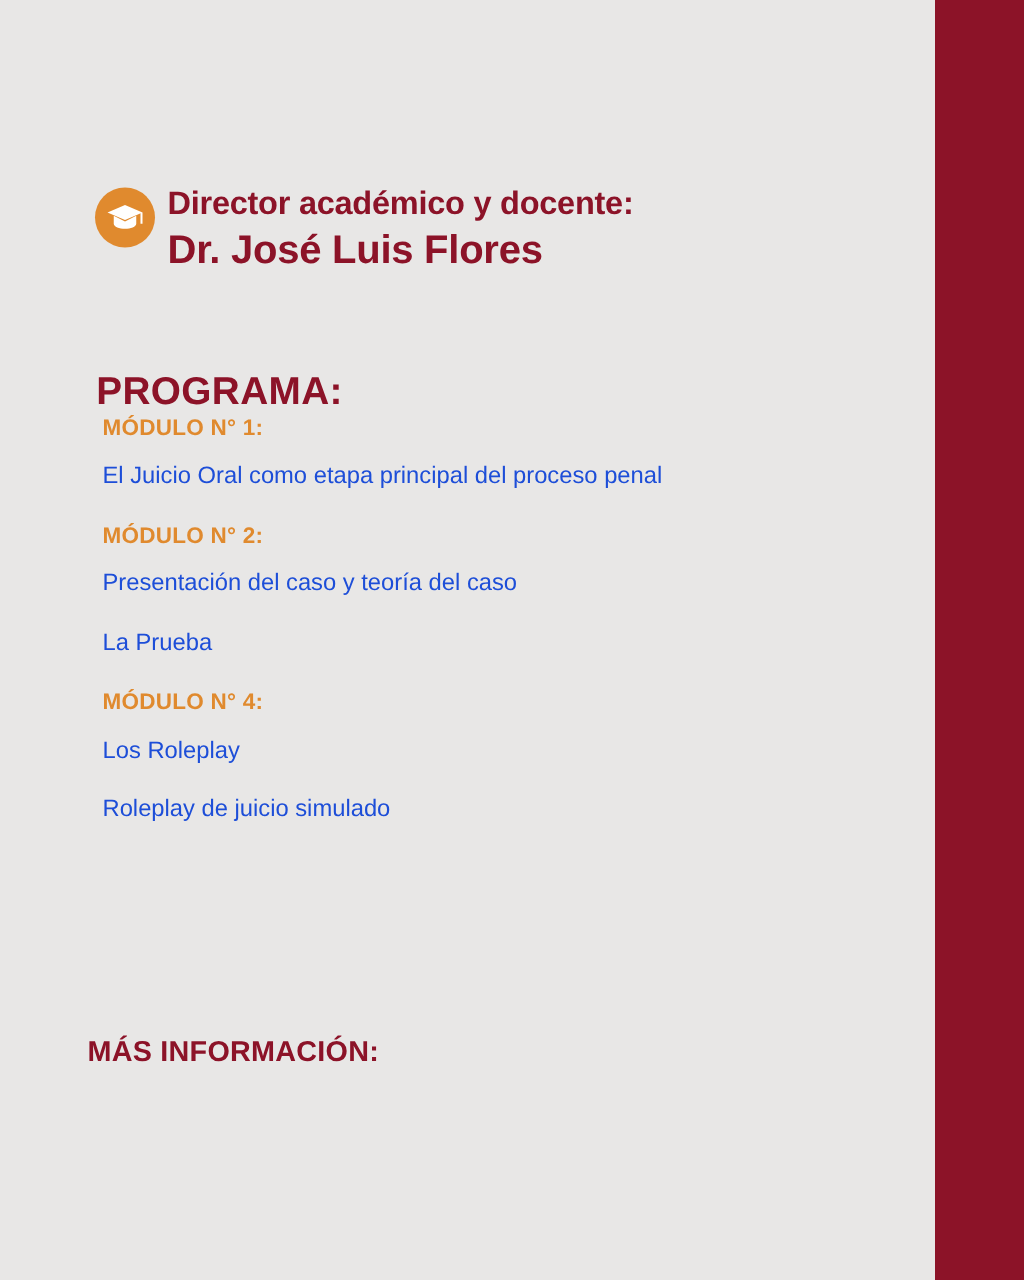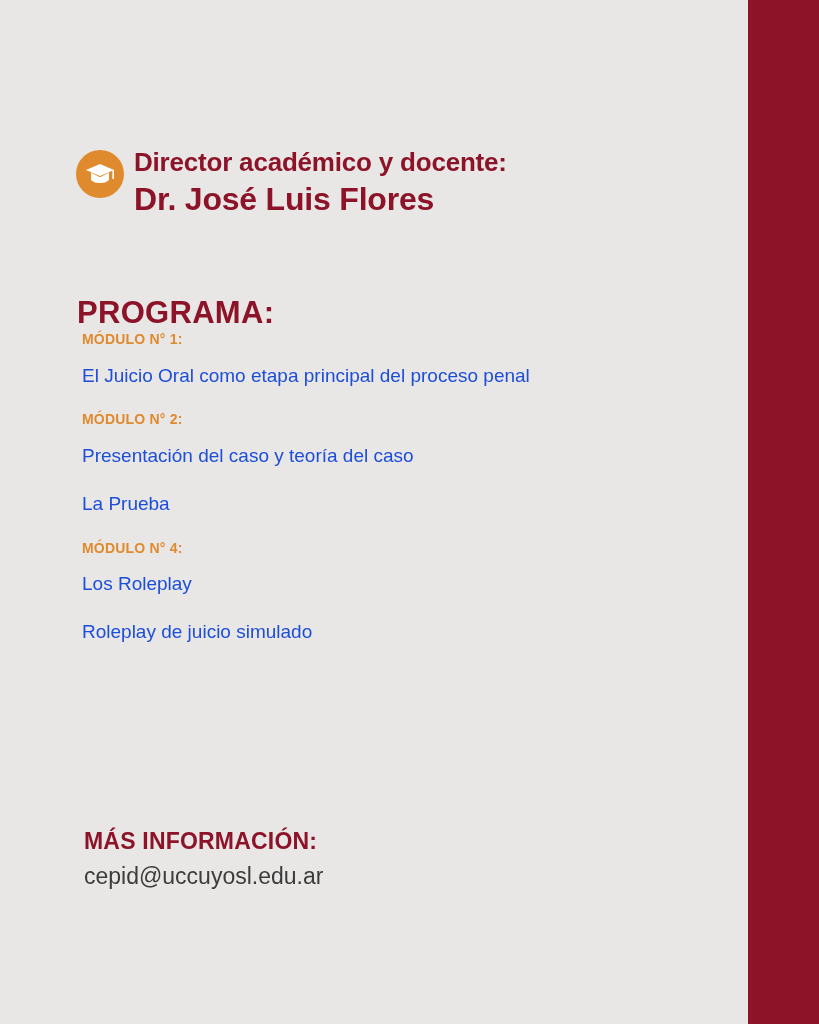--- a/index.html
+++ b/index.html
@@ -96,37 +96,37 @@
     top: 330px;
     width: 620px;
   }
   .module {
     margin-bottom: 21px;
   }
   .module:last-child {
     margin-bottom: 0;
   }
   .module-label {
-    font-size: 14px;
+    font-size: 18px;
     font-weight: bold;
     color: #e08a2e;
     line-height: 1.35;
     letter-spacing: 0.2px;
   }
   .module-desc {
     font-size: 19px;
     color: #1d4ed8;
     line-height: 1.4;
     margin-top: 14px;
   }
 
   
   .info-block {
     position: absolute;
-    left: 84px;
+    left: 70px;
     top: 828px;
     width: 620px;
   }
   .info-heading {
     font-size: 23px;
     font-weight: bold;
     color: #8c1328;
     letter-spacing: 0.2px;
   }
   .info-email {
@@ -174,20 +174,19 @@
         <div class="module-label">MÓDULO N° 4:</div>
         <div class="module-desc">Los Roleplay</div>
       </div>
       <div class="module">
         <div class="module-desc">Roleplay de juicio simulado</div>
       </div>
     </div>
 
     <div class="info-block">
       <div class="info-heading">MÁS INFORMACIÓN:</div>
-      <div class="info-email">cepid@uccuyosl.edu.ar</div>
     </div>
 
   </div>
 
   <div class="right-bar"></div>
 
 </div>
 
 </body></html>

